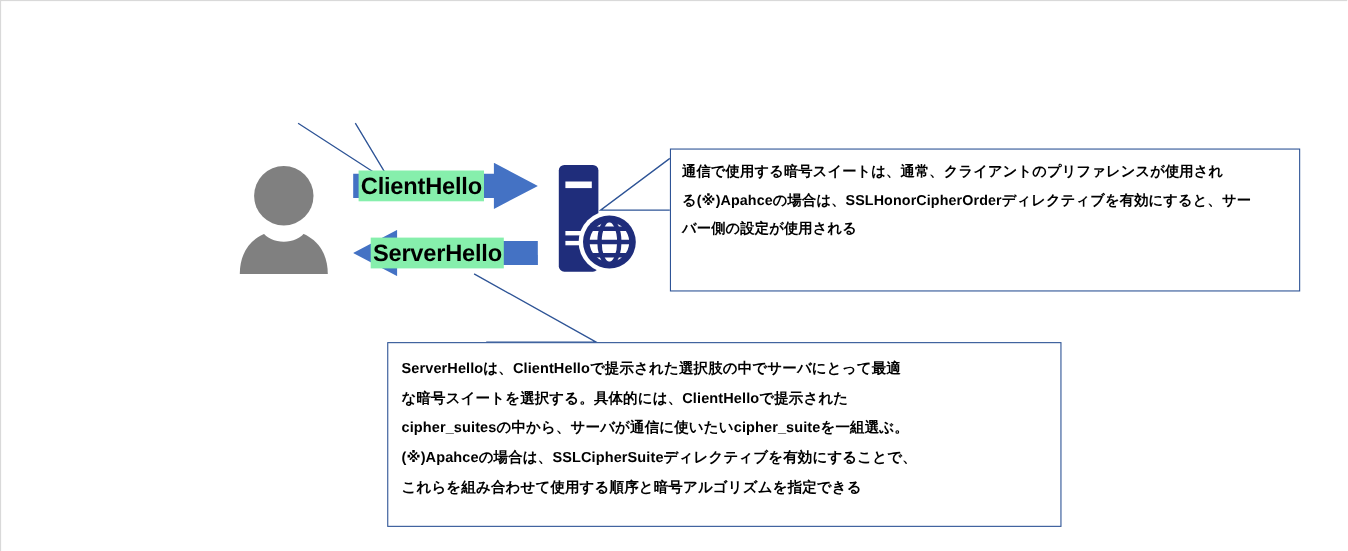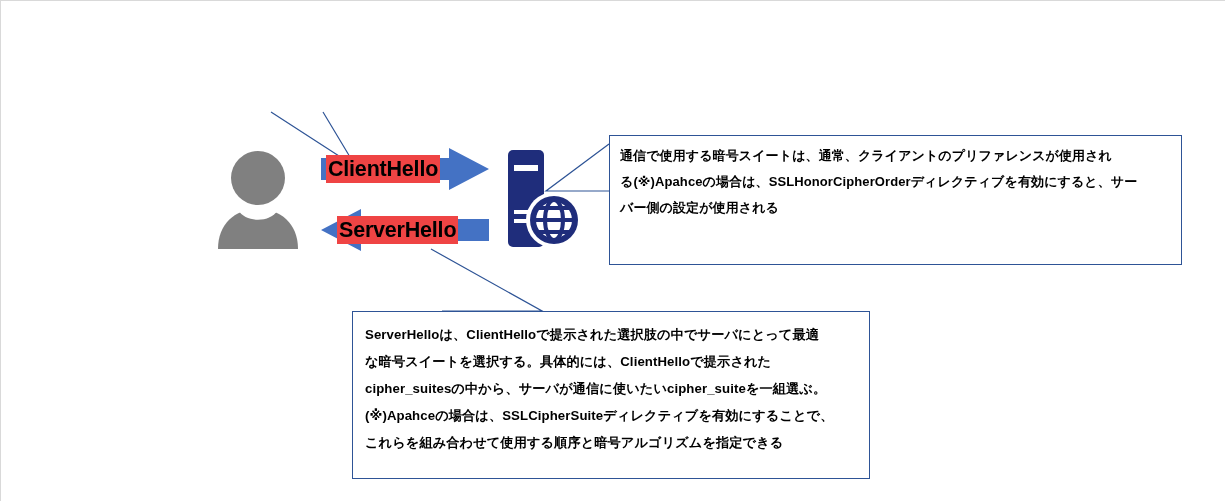--- a/index.html
+++ b/index.html
@@ -58,21 +58,21 @@
   }
   #callout-ciphersuite .callout-text {
     font-size: 13px;
     line-height: 26px;
     letter-spacing: 0.1px;
   }
 
   #callout-serverhello {
     left: 351px;
     top: 310px;
-    width: 518px;
+    width: 613px;
     height: 168px;
     padding: 9px 8px 0 12px;
   }
   #callout-serverhello .callout-text {
     font-size: 13.2px;
     line-height: 27px;
     letter-spacing: 0.1px;
   }
 
   
@@ -111,21 +111,21 @@
   }
   #arrow-clienthello { left: 320px; top: 147px; width: 168px; height: 42px; }
   #arrow-serverhello { left: 320px; top: 208px; width: 168px; height: 42px; }
 
   .msg-label {
     position: absolute;
     z-index: 7;
     font-weight: bold;
     font-size: 21.5px;
     color: #000000;
-    background: #ef4444;
+    background: #86efac;
     line-height: 26px;
     white-space: nowrap;
     letter-spacing: -0.2px;
   }
   #label-clienthello { left: 325px; top: 154px; padding: 1px 2px; }
   #label-serverhello { left: 336px; top: 215px; padding: 1px 2px; }
 </style>
 </head>
 <body>
 

